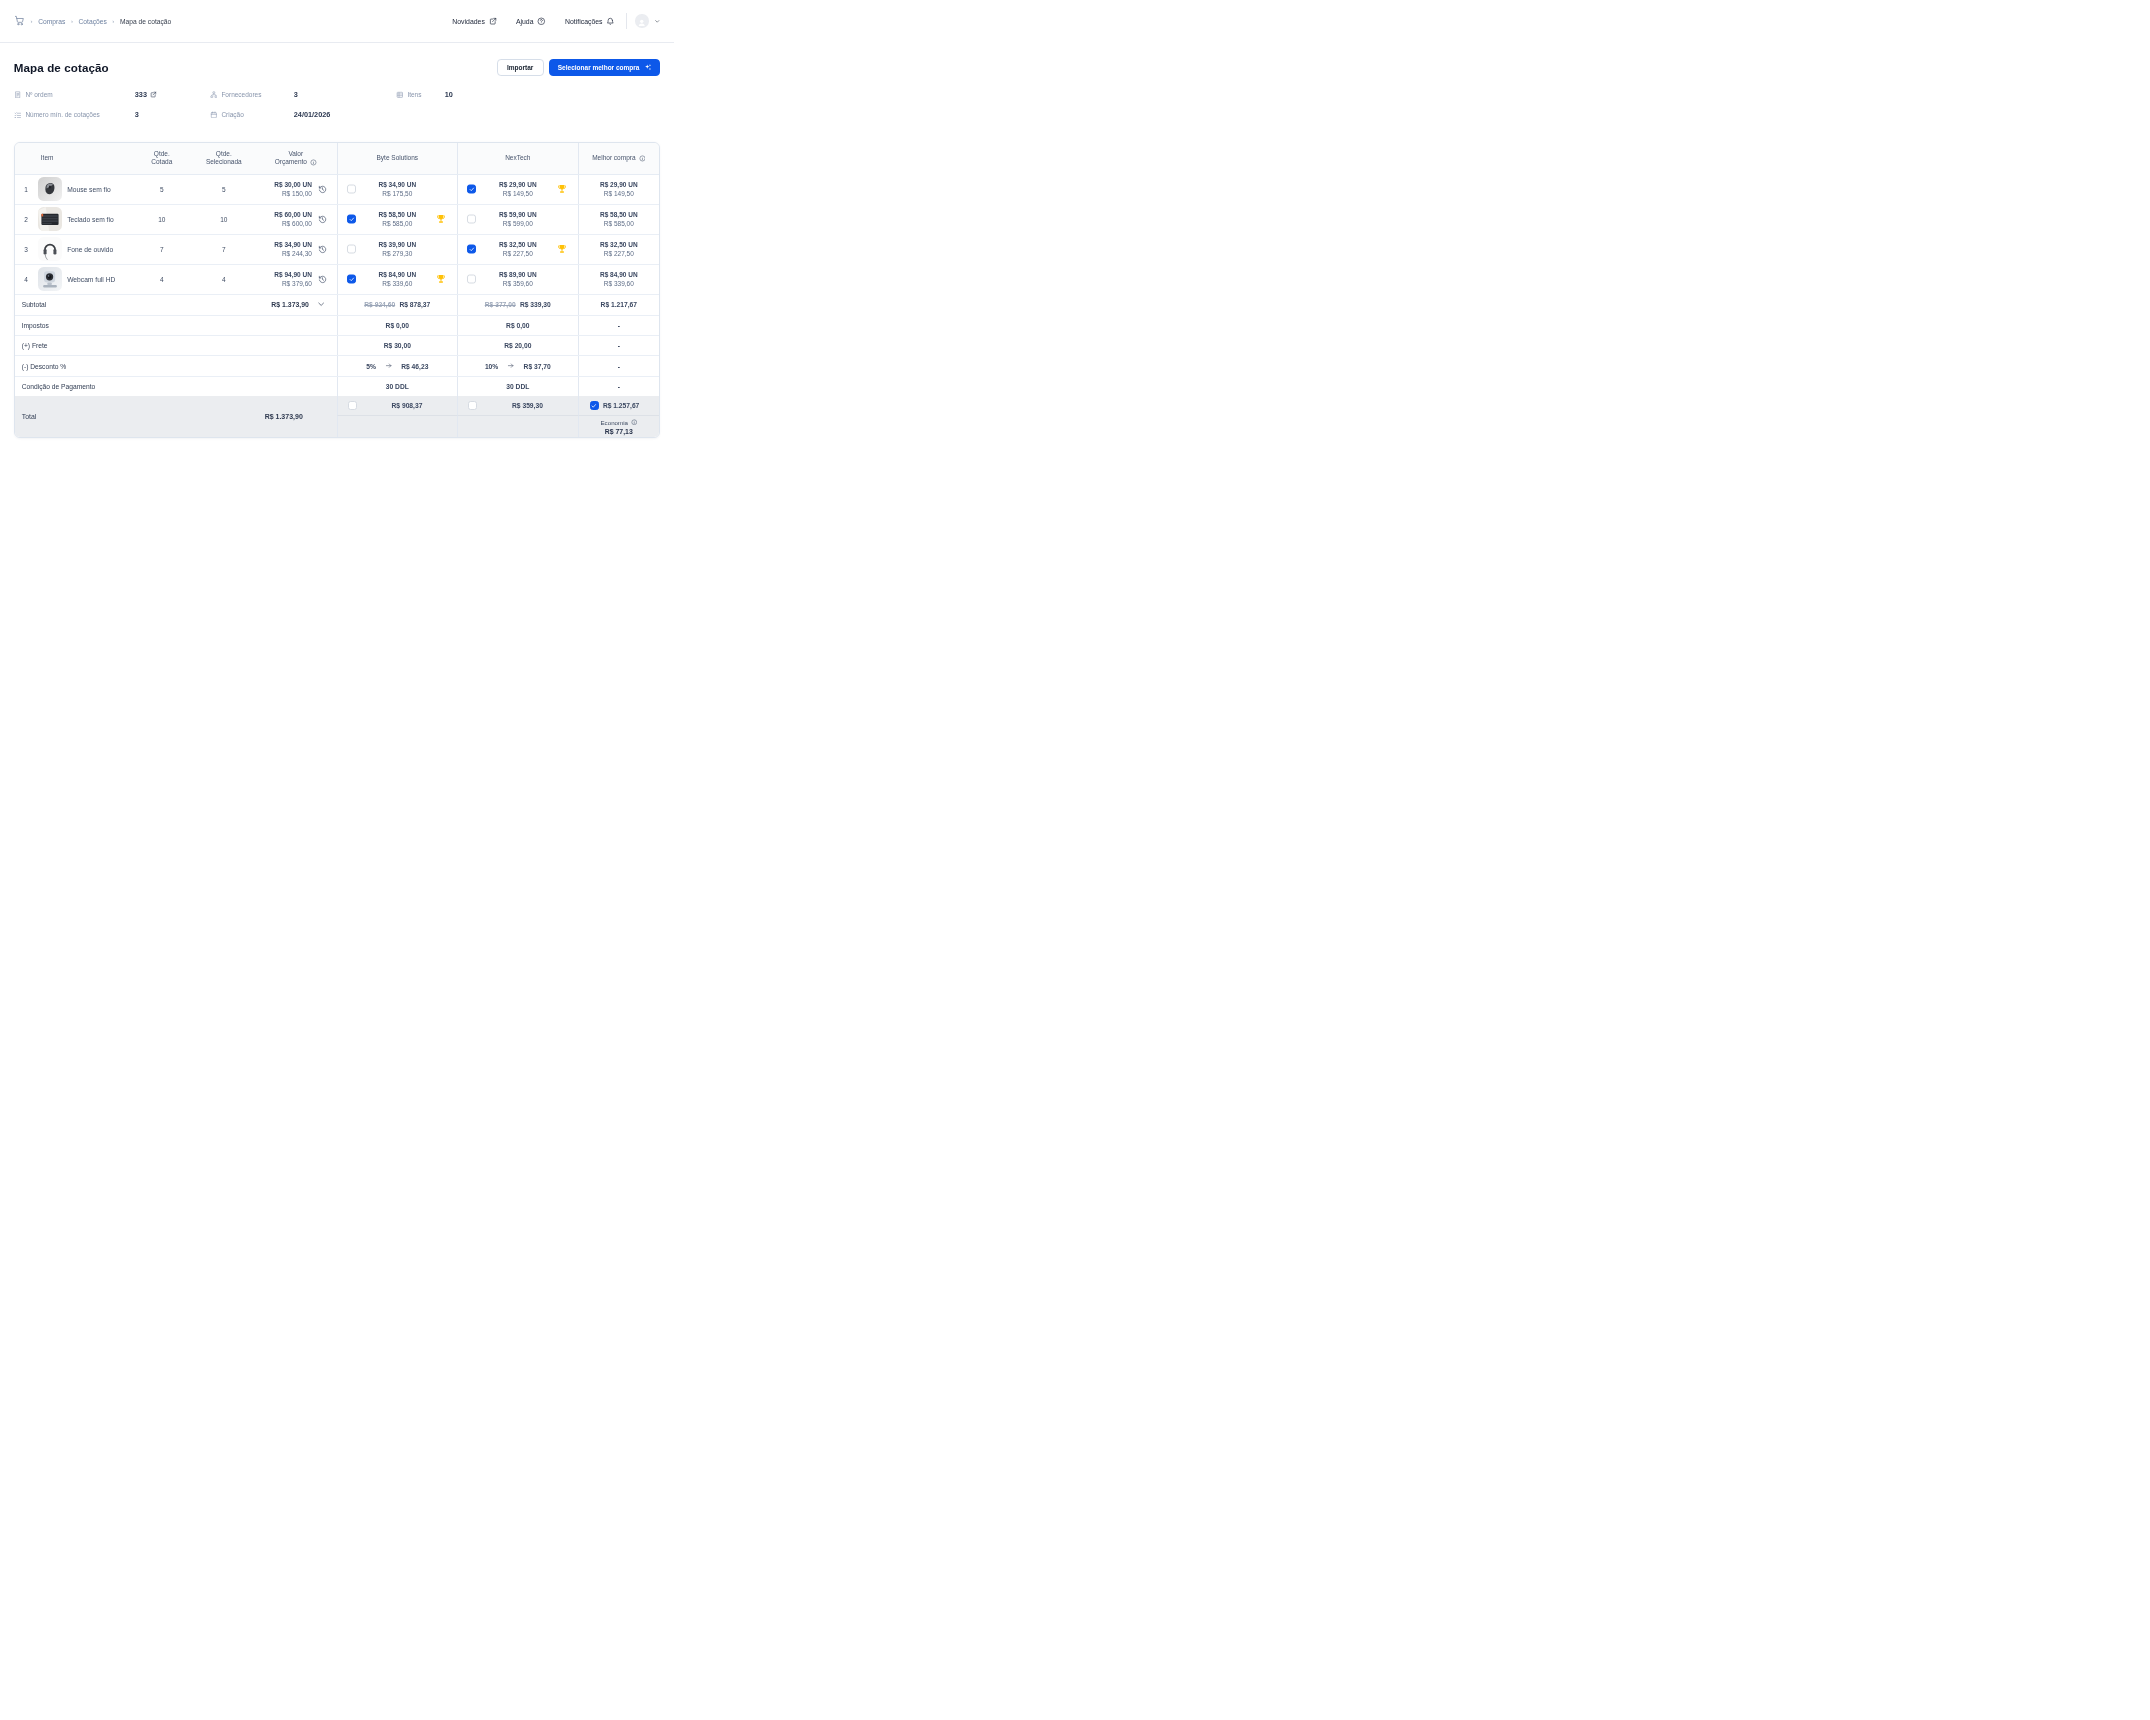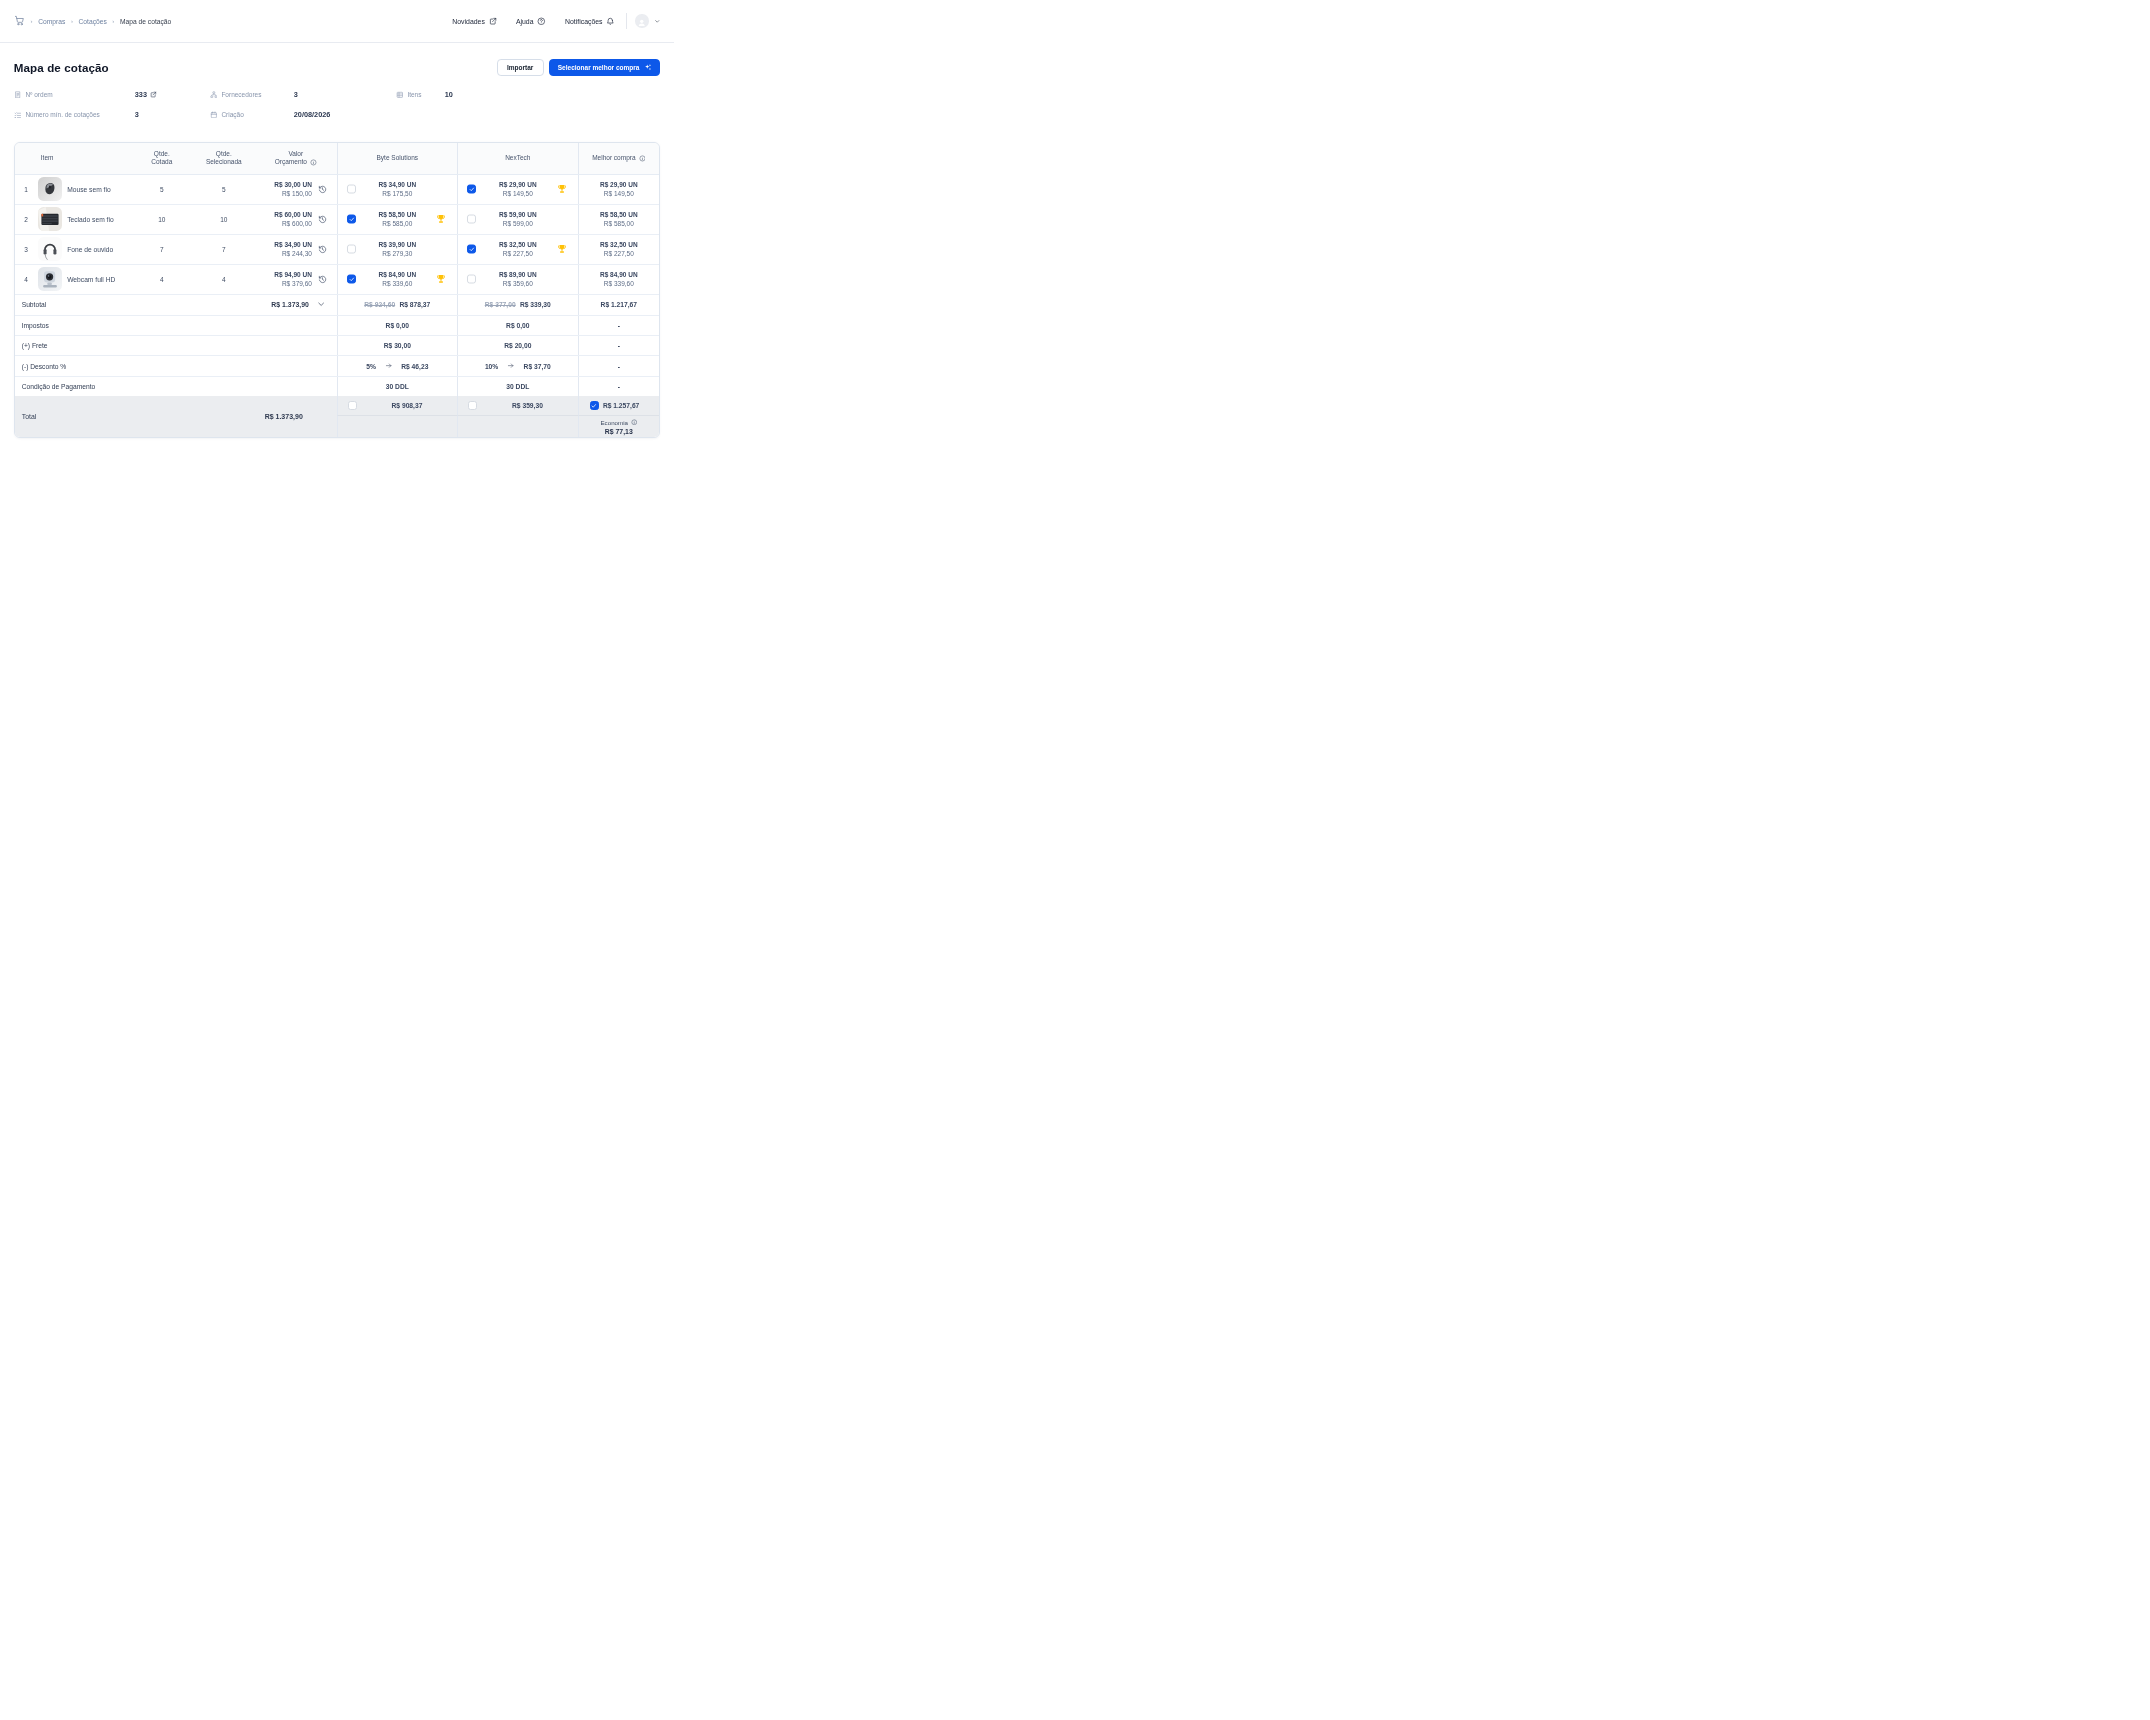--- a/index.html
+++ b/index.html
@@ -246,21 +246,21 @@
     <div class="sum-label">
       <span>
         <svg width="7.7" height="7.7" viewBox="0 0 24 24" fill="none" stroke="#8a98b0" stroke-width="1.7" stroke-linecap="round" stroke-linejoin="round">
           <rect x="4" y="5" width="16" height="16" rx="2"></rect>
             <path d="M8.5 2.8V7M15.5 2.8V7M4 10.5h16"></path>
         </svg>
       </span>
       <span>Criação</span>
     </div>
     <div class="sum-value">
-        <span>20/08/2026</span>
+        <span>24/01/2026</span>
       </div>
     <div></div>
       <div></div>
   </div>
 
   <div class="quote-table">
 
     <div class="tg thead">
       <div class="cell th-item">
           <span>Item</span>

